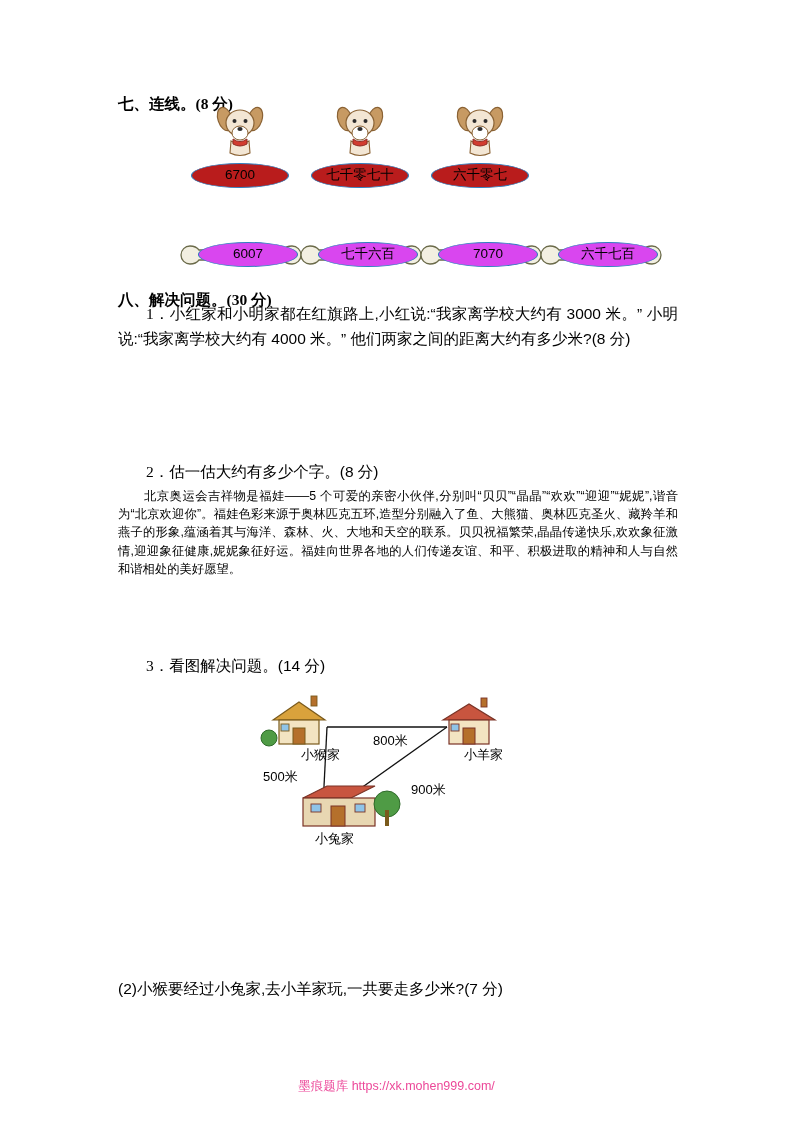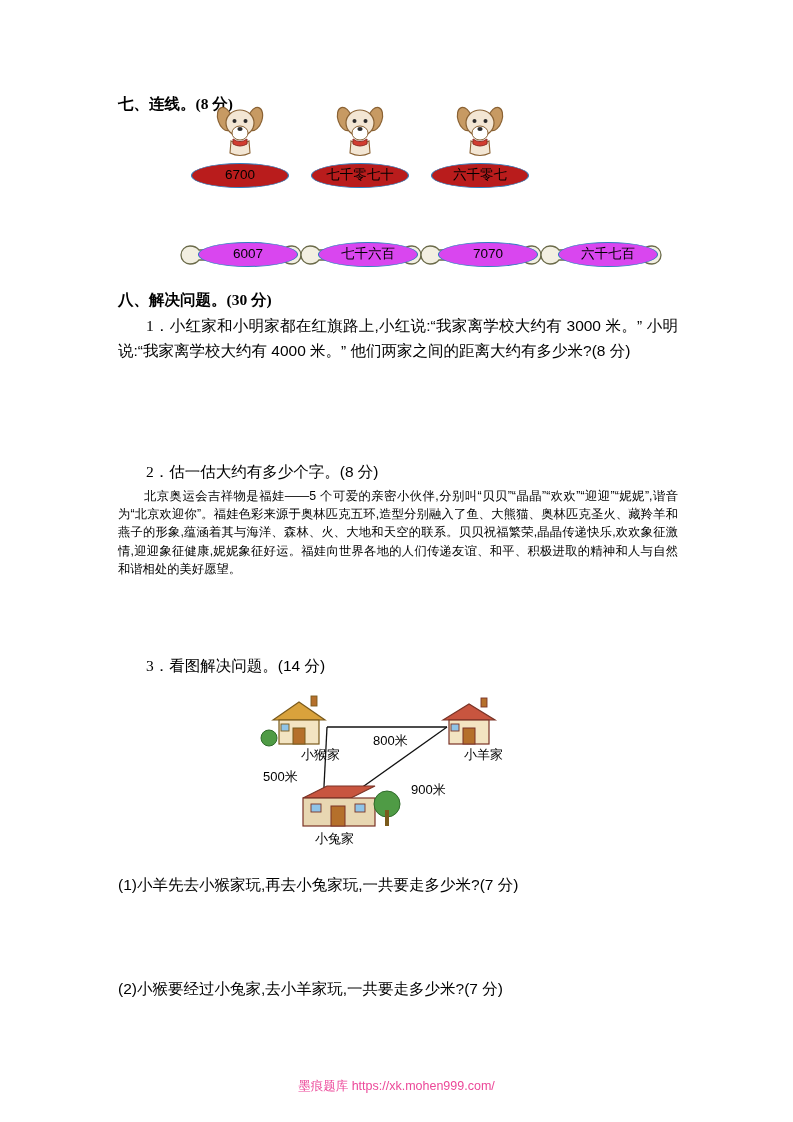--- a/index.html
+++ b/index.html
@@ -235,21 +235,21 @@
         </svg>
         <div class="bone-oval">六千七百</div>
       </div>
     </div>
   </div>
 
   <div class="section-title" style="left:118px; top:290px;">
     <span>八、解决问题。</span><span class="pts">(30 分)</span>
   </div>
 
-  <div class="para" style="left:118px; top:313px; width:560px; text-indent:28px;">
+  <div class="para" style="left:118px; top:301px; width:560px; text-indent:28px;">
     <span class="q-num">1．</span><span>小红家和小明家都在红旗路上,小红说:“我家离学校大约有 3000 米。” 小明说:“我家离学校大约有 4000 米。” 他们两家之间的距离大约有多少米?</span><span>(8 分)</span>
   </div>
 
   <div class="para" style="left:118px; top:459px; width:560px; text-indent:28px;">
     <span class="q-num">2．</span><span>估一估大约有多少个字。</span><span>(8 分)</span>
   </div>
 
   <div class="small-para" style="left:118px; top:487px; width:560px; text-indent:26px;">北京奥运会吉祥物是福娃——5 个可爱的亲密小伙伴,分别叫“贝贝”“晶晶”“欢欢”“迎迎”“妮妮”,谐音为“北京欢迎你”。福娃色彩来源于奥林匹克五环,造型分别融入了鱼、大熊猫、奥林匹克圣火、藏羚羊和燕子的形象,蕴涵着其与海洋、森林、火、大地和天空的联系。贝贝祝福繁荣,晶晶传递快乐,欢欢象征激情,迎迎象征健康,妮妮象征好运。福娃向世界各地的人们传递友谊、和平、积极进取的精神和人与自然和谐相处的美好愿望。</div>
 
   <div class="para" style="left:118px; top:653px; width:560px; text-indent:28px;">
@@ -293,19 +293,18 @@
 
     <div class="diag-label" style="left:158px; top:52px;">800米</div>
     <div class="diag-label" style="left:48px; top:88px;">500米</div>
     <div class="diag-label" style="left:196px; top:101px;">900米</div>
 
     <div class="diag-label" style="left:86px; top:66px;">小猴家</div>
     <div class="diag-label" style="left:249px; top:66px;">小羊家</div>
     <div class="diag-label" style="left:100px; top:150px;">小兔家</div>
   </div>
 
-  <div class="para" style="left:118px; top:872px; width:600px;">(1)小羊先去小猴家玩,再去小兔家玩,一共要走多少米?(7 分)</div>
 
   <div class="para" style="left:118px; top:976px; width:600px;">(2)小猴要经过小兔家,去小羊家玩,一共要走多少米?(7 分)</div>
 
   <div id="footer">墨痕题库 https://xk.mohen999.com/</div>
 
 </div>
 
 </body></html>

